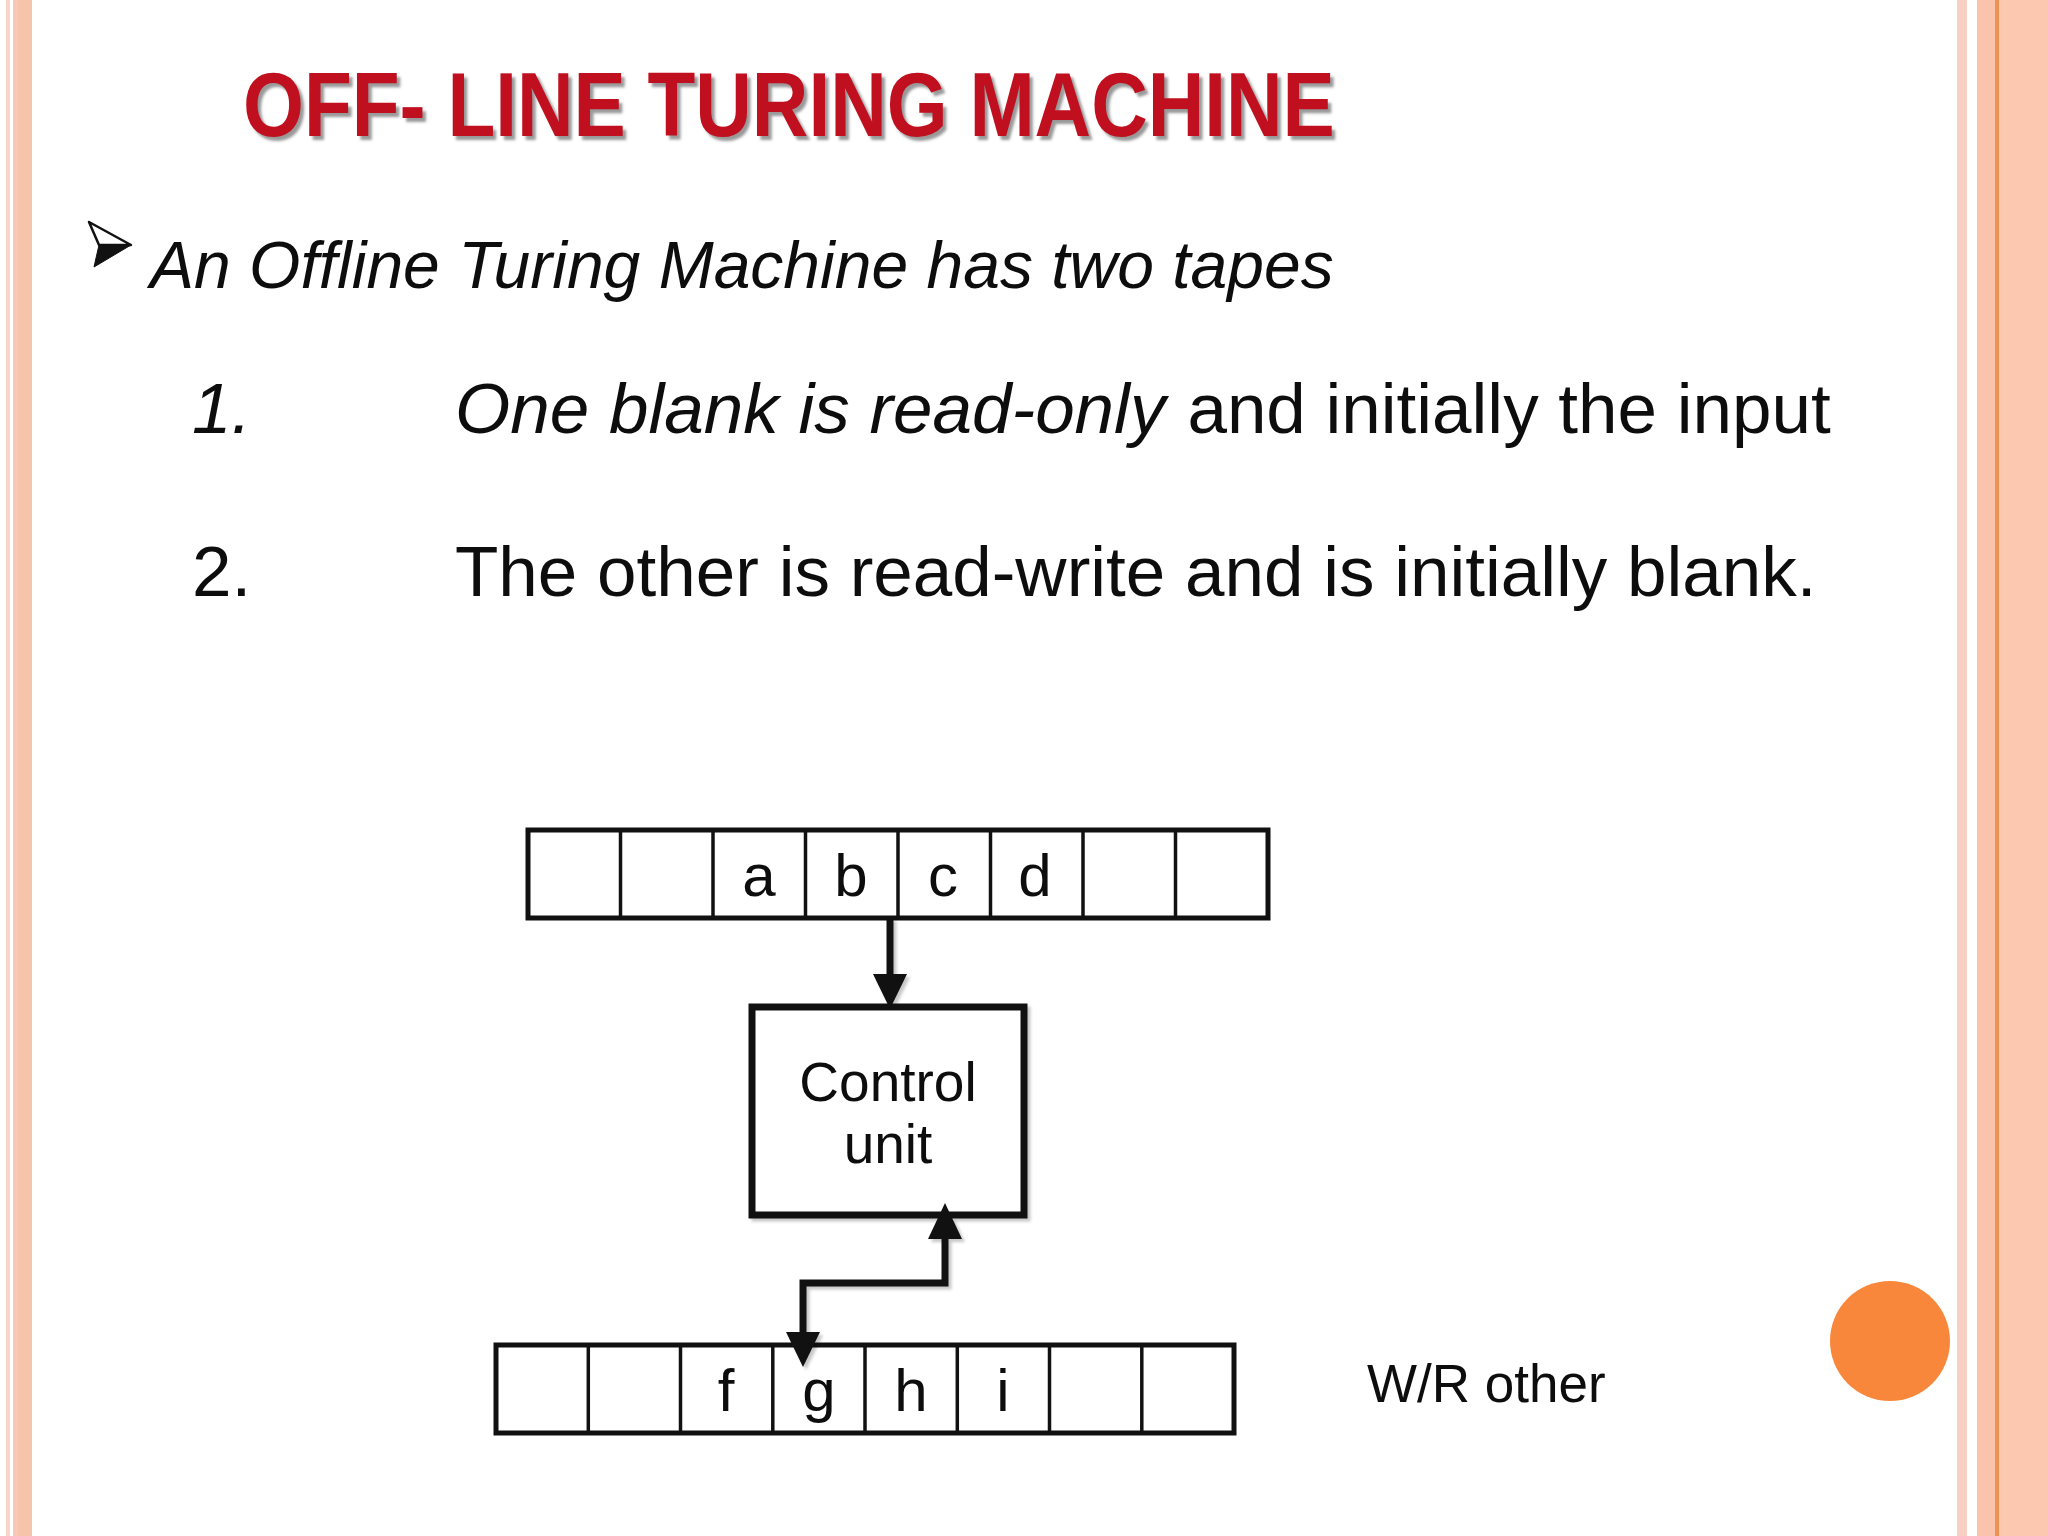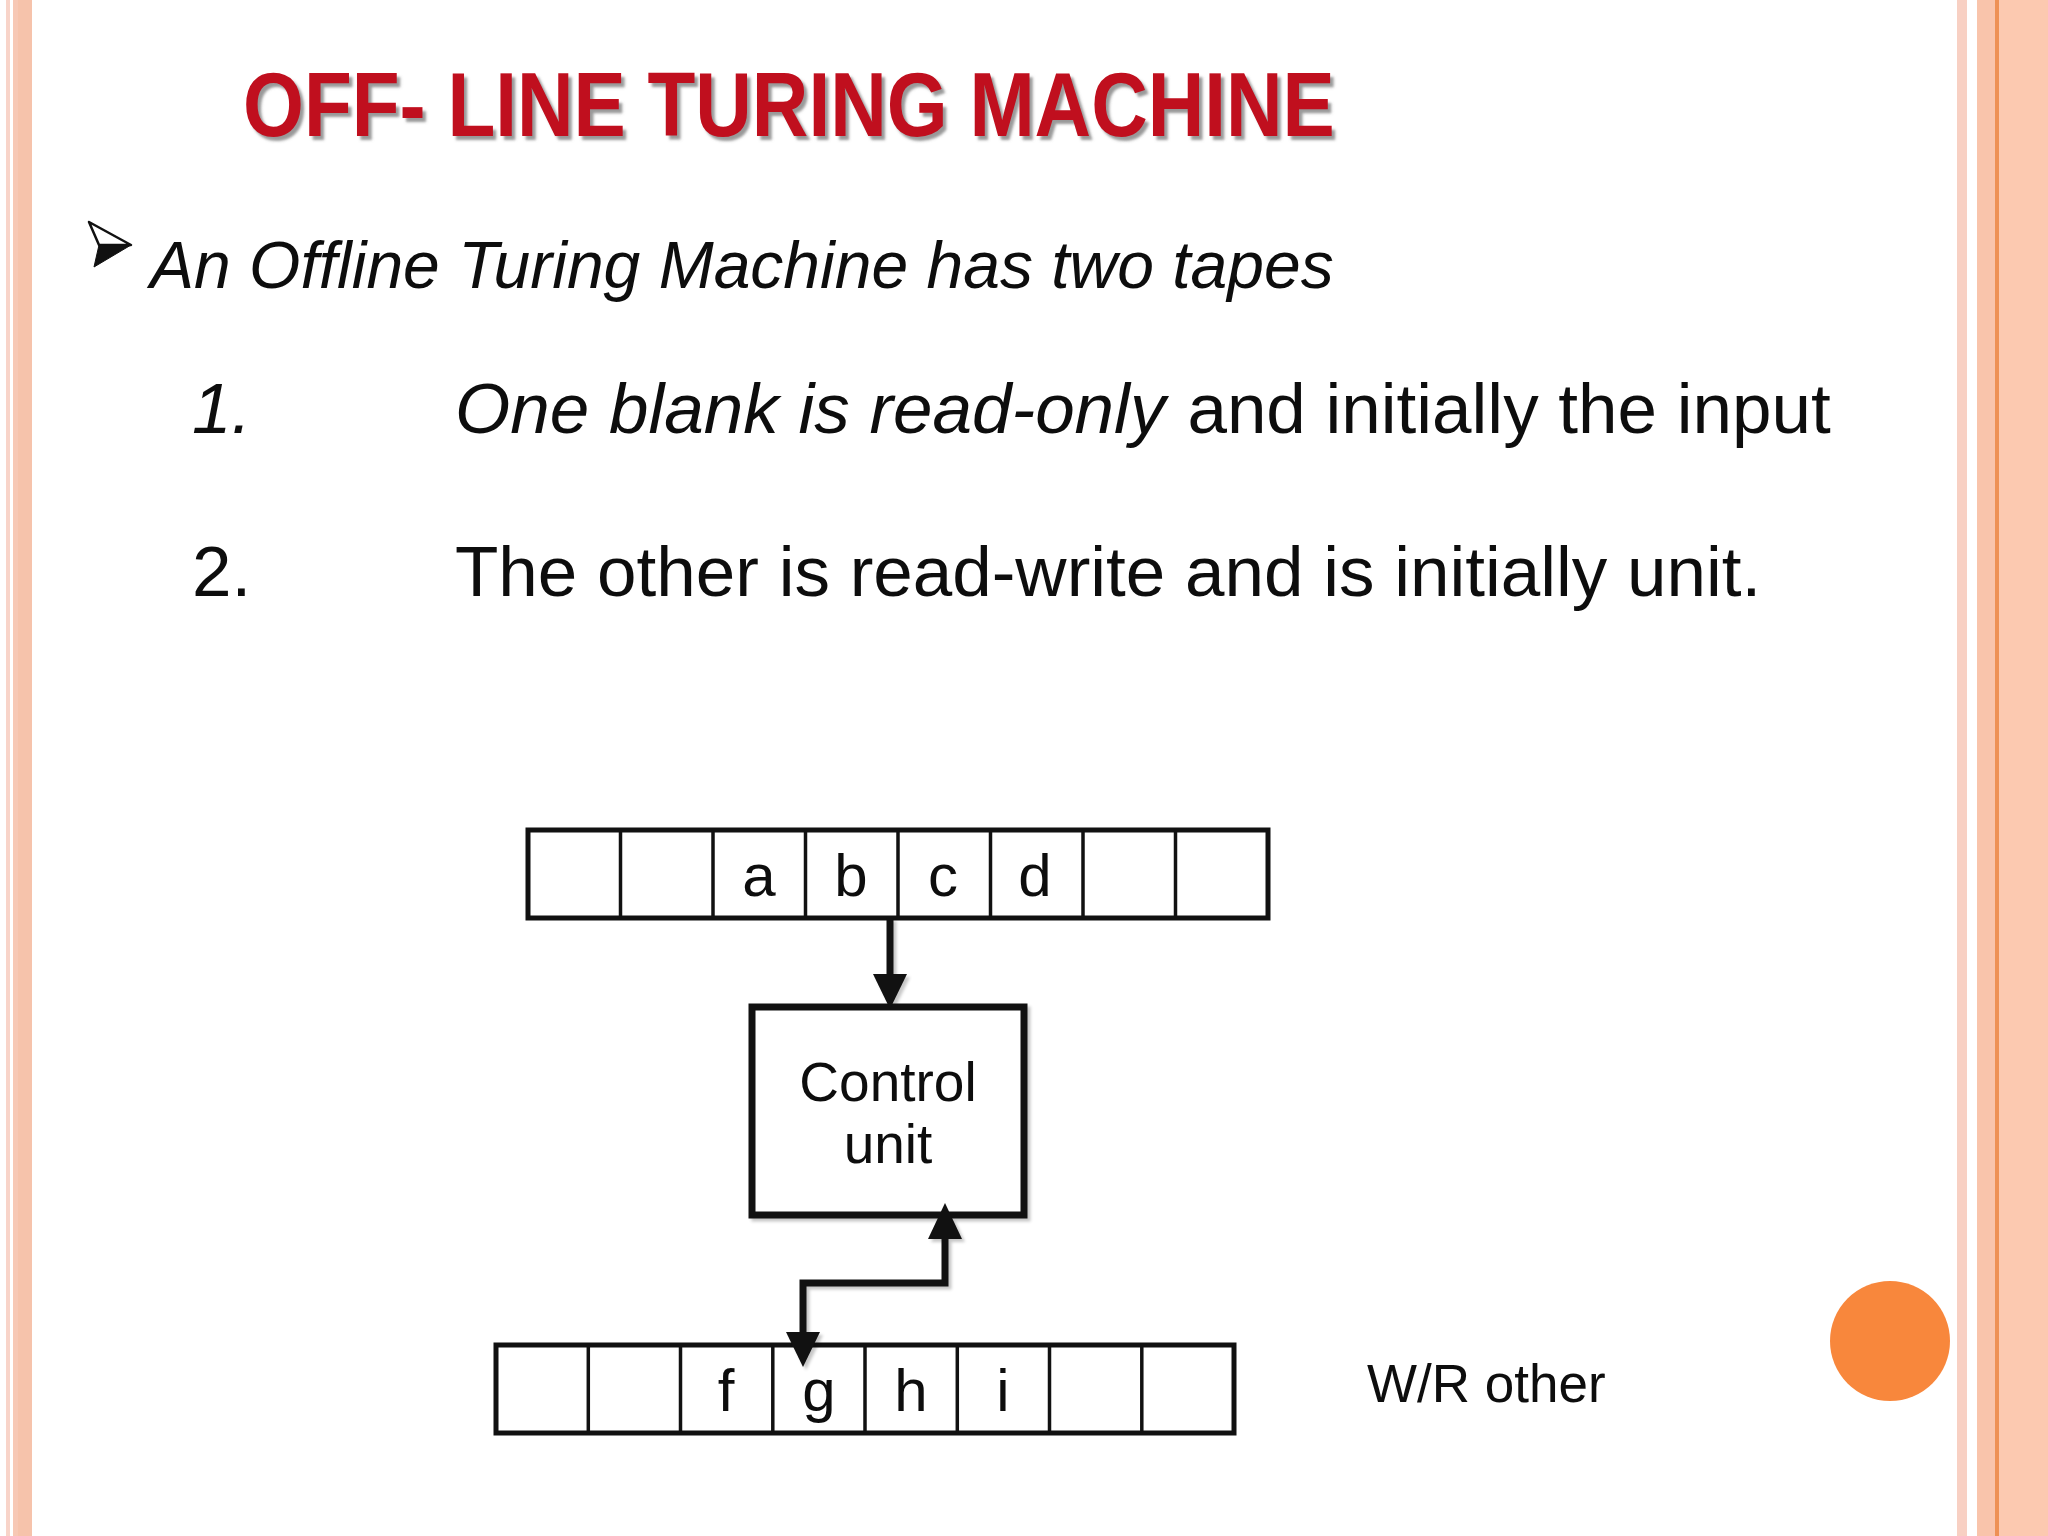--- a/index.html
+++ b/index.html
@@ -71,21 +71,21 @@
   <svg class="bullet-icon" width="54" height="50" viewBox="0 0 54 50">
     <path d="M5,3 L47,26 L15,26 Z" fill="#ffffff" stroke="#111111" stroke-width="2.5" stroke-linejoin="round"></path>
     <path d="M15,26 L47,26 L10,48 Z" fill="#111111" stroke="#111111" stroke-width="1"></path>
   </svg>
   <div class="bullet-text">An Offline Turing Machine has two tapes</div>
 
   <div class="item-number row1 it">1.</div>
   <div class="item-text row1"><span class="it">One blank is read-only</span><span class="gap">and initially the input</span></div>
 
   <div class="item-number row2">2.</div>
-  <div class="item-text row2"><span class="it"></span><span>The other is read-write and is initially unit.</span></div>
+  <div class="item-text row2"><span class="it"></span><span>The other is read-write and is initially blank.</span></div>
 
   <svg class="diagram" width="2048" height="1536" viewBox="0 0 2048 1536">
 
     <g>
       <rect x="528" y="830" width="740" height="88" fill="#ffffff" stroke="#111111" stroke-width="5"></rect>
       <g stroke="#111111" stroke-width="3.5">
         <line x1="620.5" y1="832" x2="620.5" y2="916"></line>
         <line x1="713" y1="832" x2="713" y2="916"></line>
         <line x1="805.5" y1="832" x2="805.5" y2="916"></line>
         <line x1="898" y1="832" x2="898" y2="916"></line>

